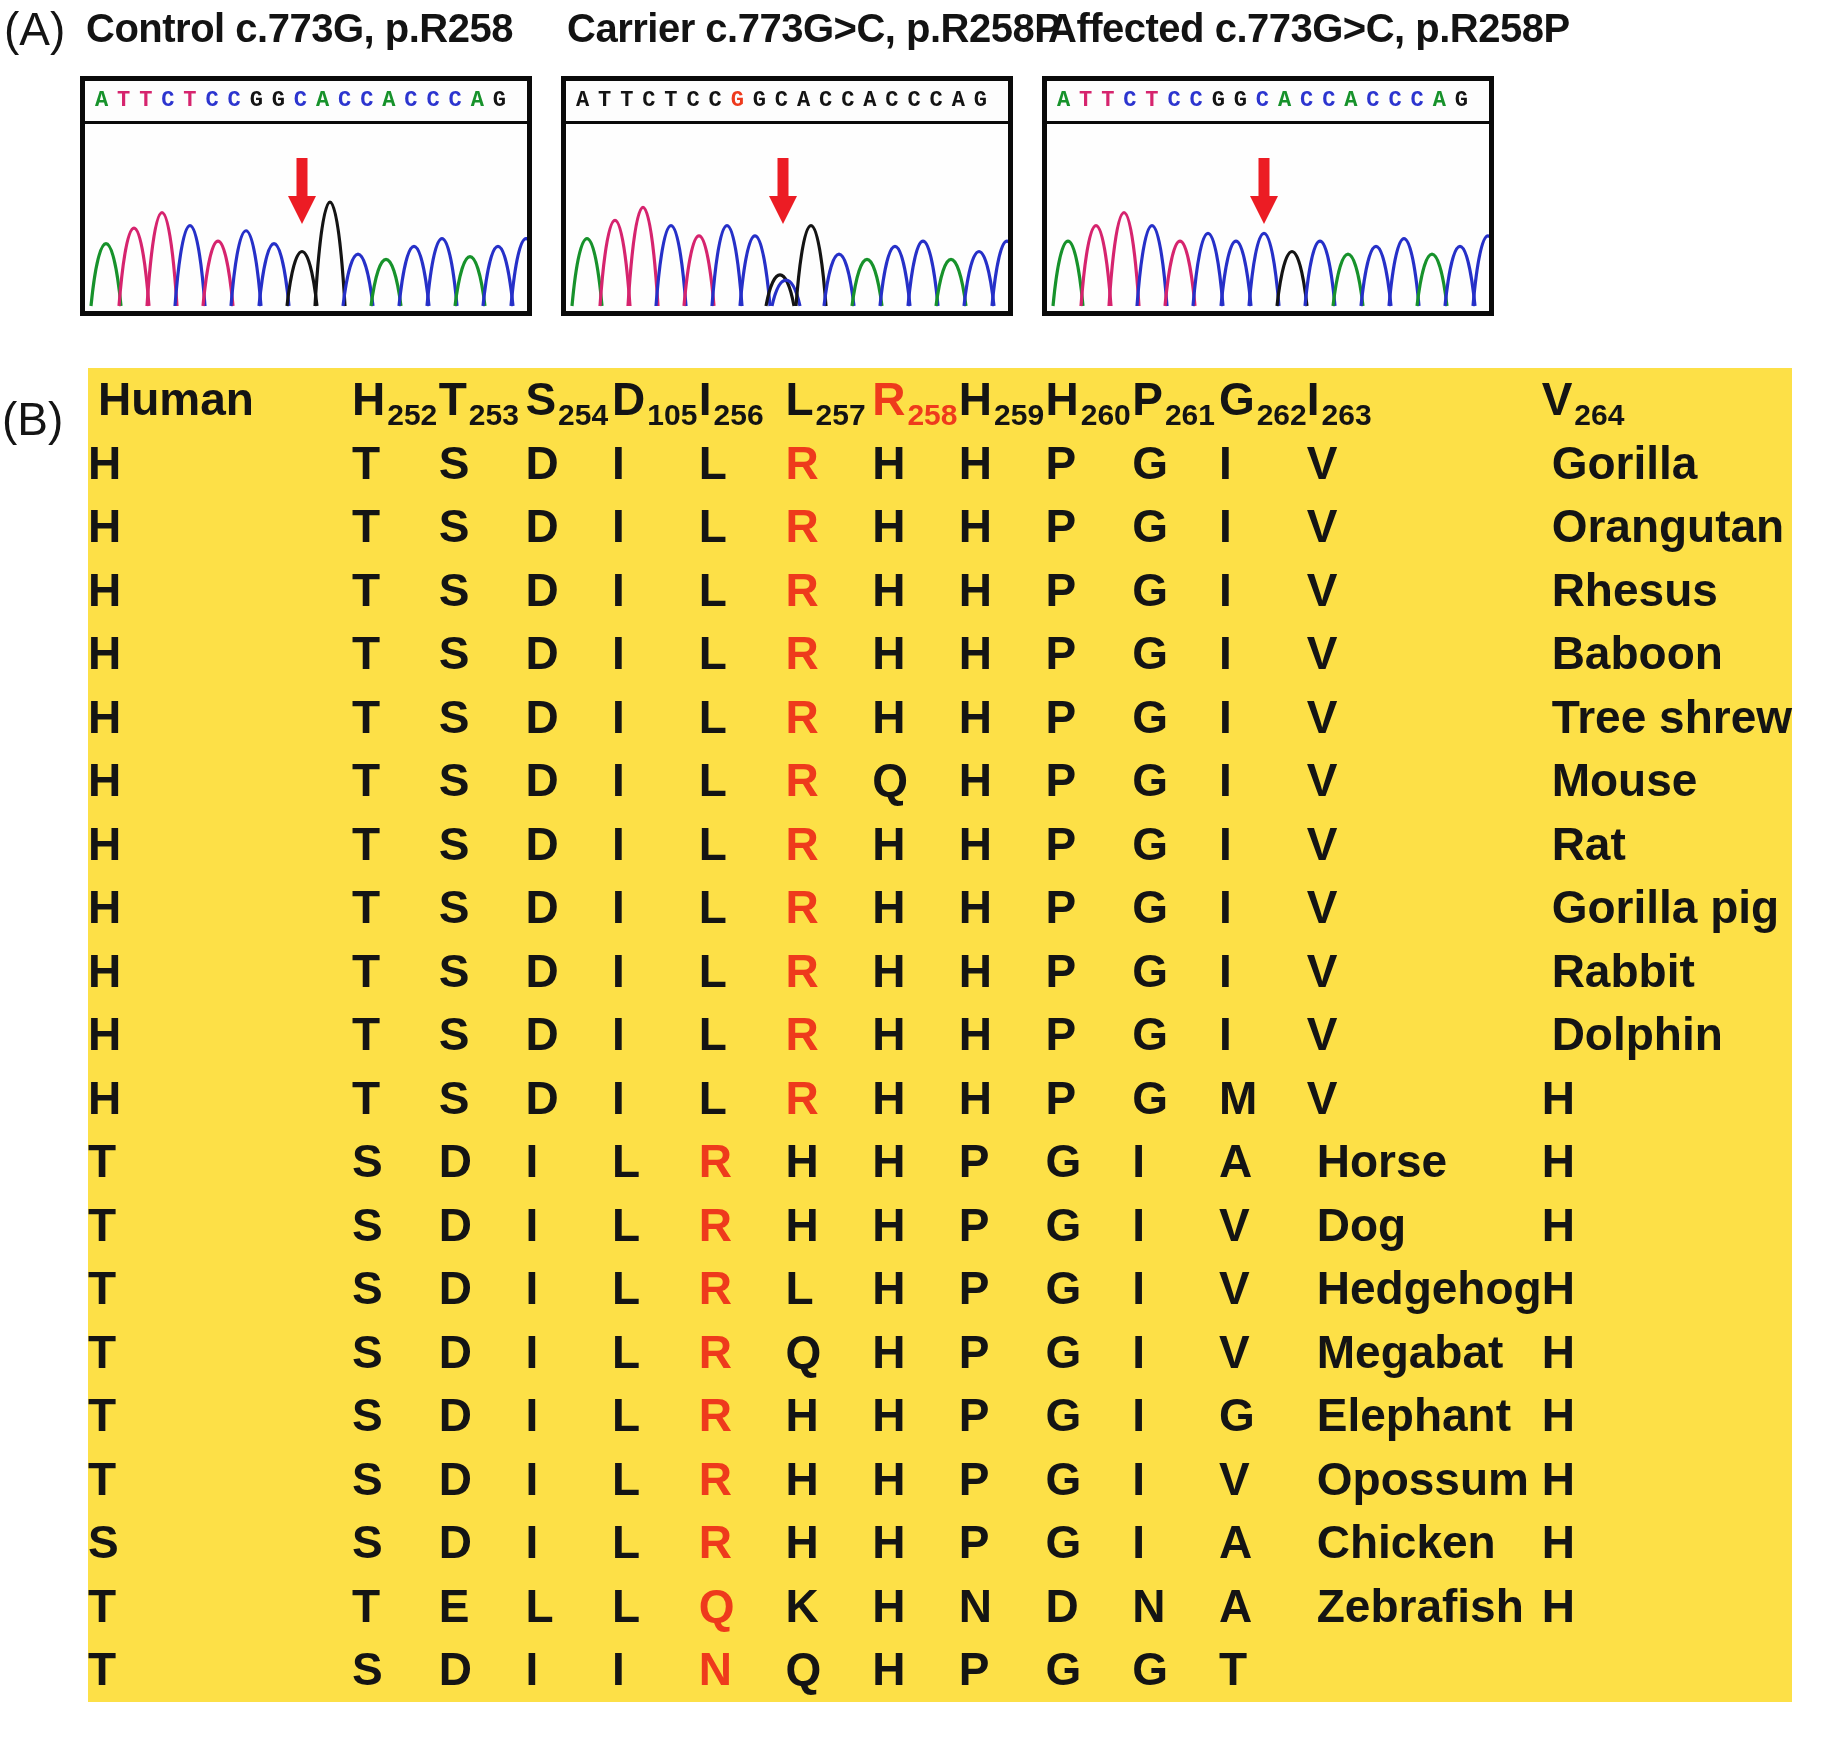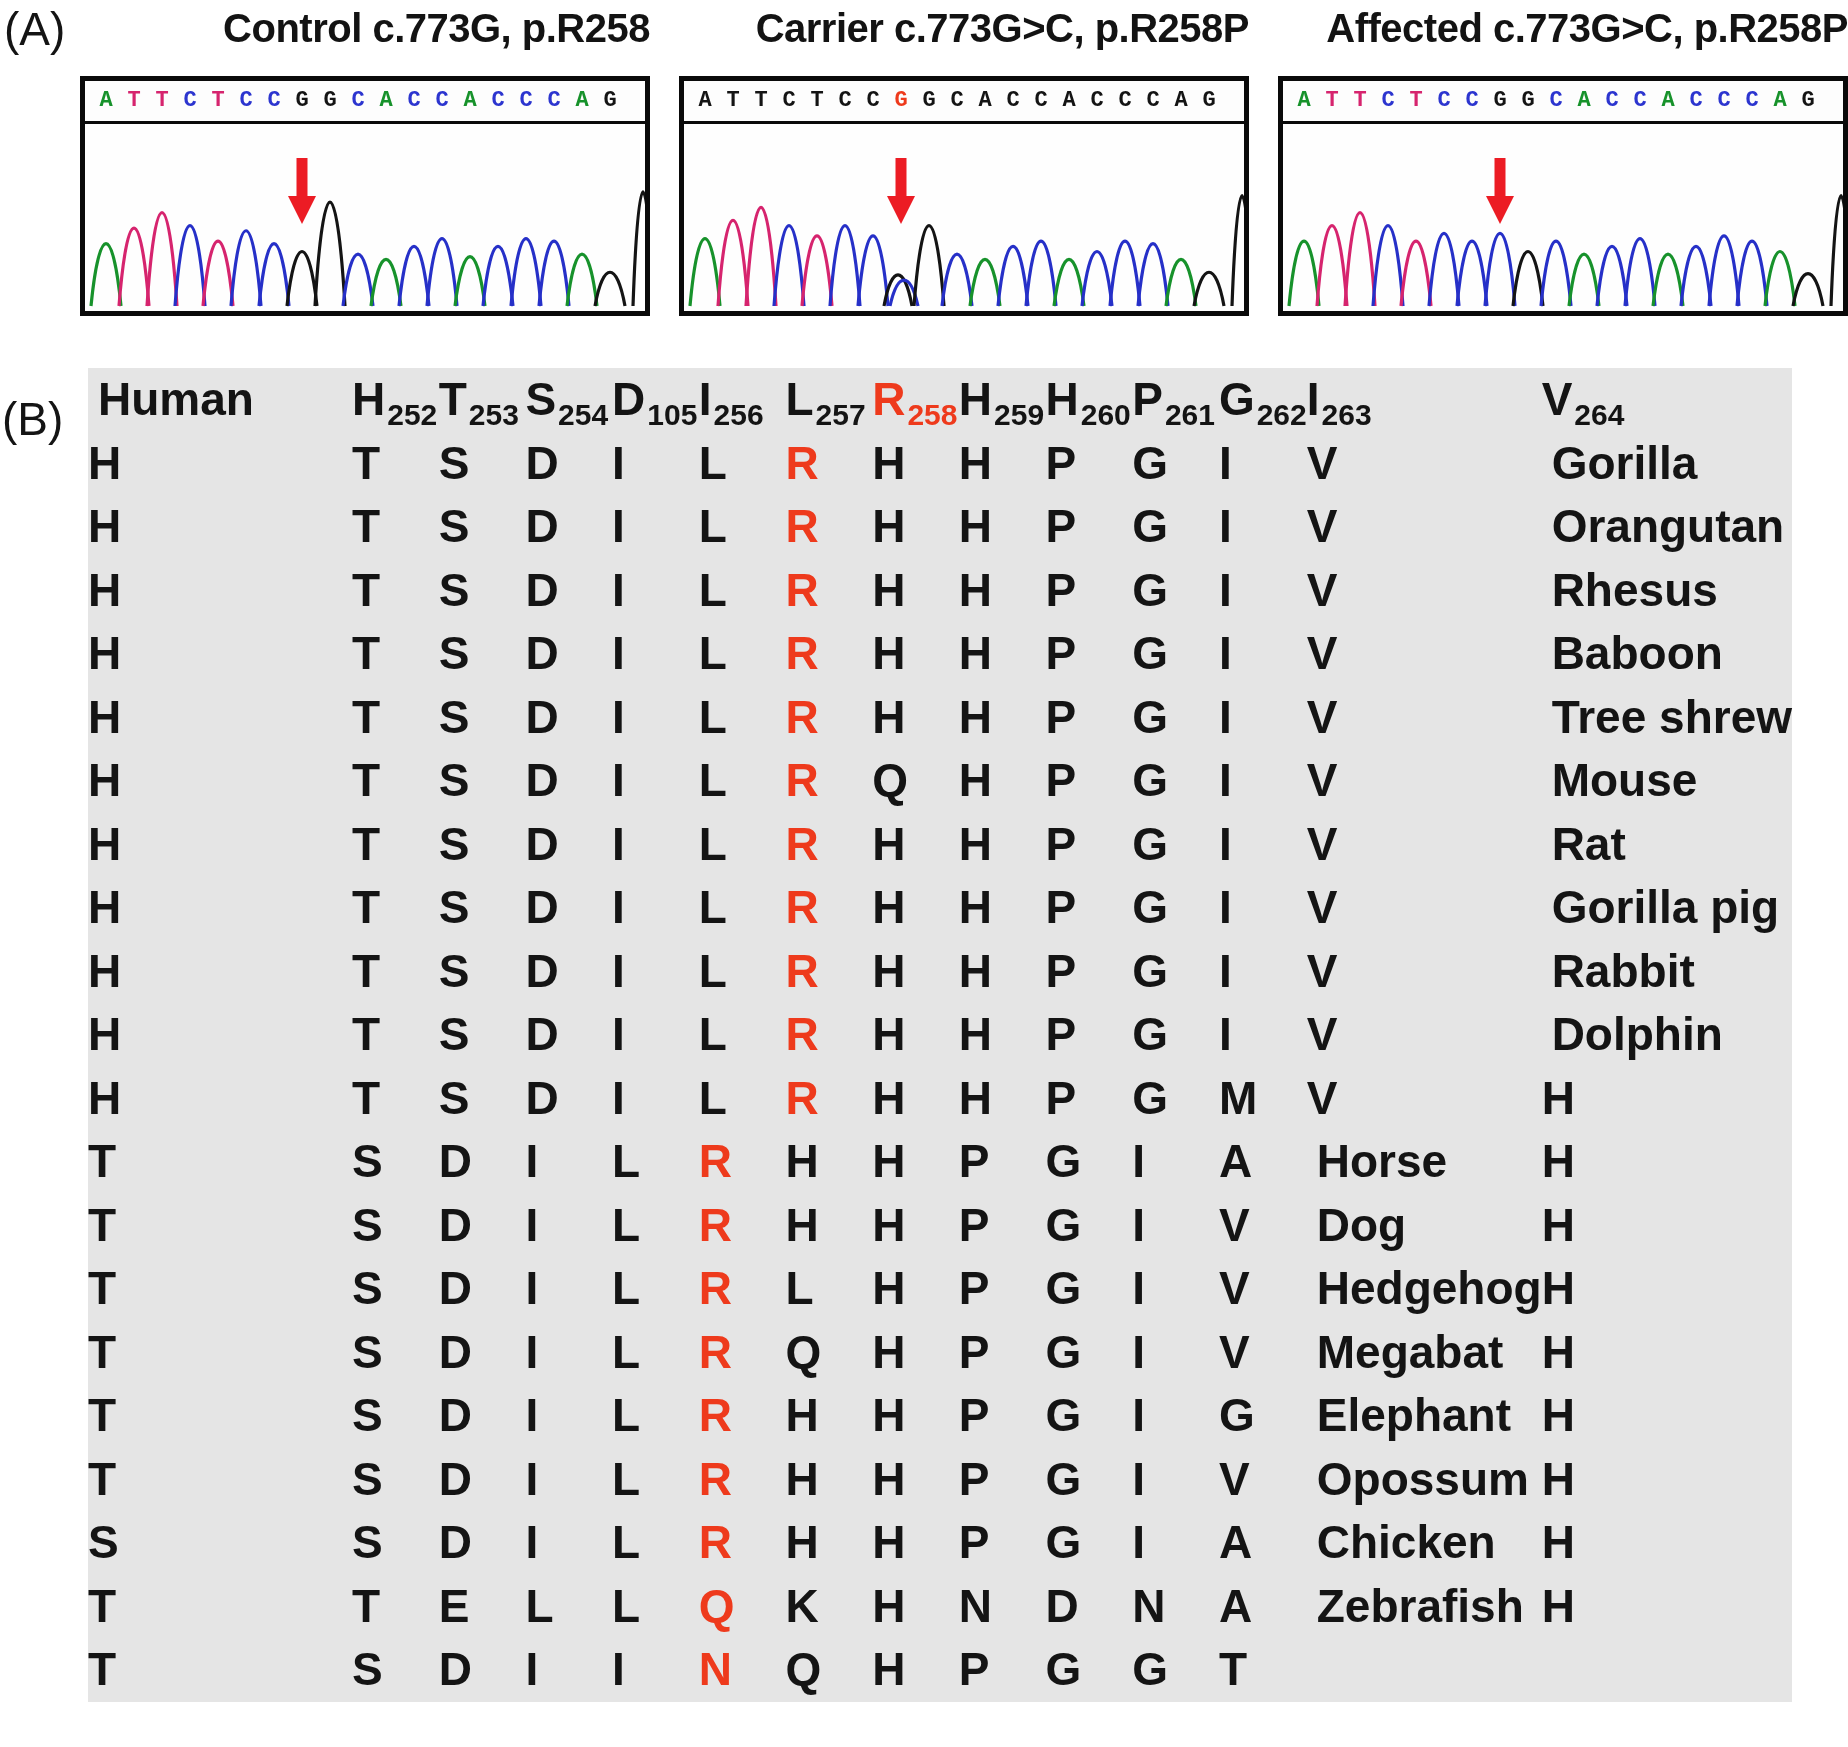--- a/index.html
+++ b/index.html
@@ -6,42 +6,42 @@
   .page {
     position:relative; width:1848px; height:1747px; background:#ffffff;
     font-family:"Liberation Sans", sans-serif; color:#141414; overflow:hidden;
   }
   .panel-label { position:absolute; font-size:46px; color:#141414; }
   #panel-a-label { left:4px; top:2px; }
   #panel-b-label { left:2px; top:392px; }
 
   
   .chromo-row { position:absolute; left:80px; top:0; display:flex; gap:29px; }
-  .chromo { width:570px;text-align:right; }
+  .chromo { width:452px; }
   .chromo-title {
     margin:6px 0 26px 6px; height:44px; font-size:40px; font-weight:600;
     letter-spacing:-0.5px; white-space:nowrap; color:#131313;
   }
   .chromo-box {
     box-sizing:border-box; height:240px; border:5px solid #0a0a0a; background:#fefefe;
   }
   .seq-strip {
     position:relative; height:40px; border-bottom:3px solid #0a0a0a; background:#fdfdfd;
   }
   .bc {
     position:absolute; top:7px; transform:translateX(-50%);
     font-family:"Liberation Mono", monospace; font-weight:bold; font-size:22px;
   }
   .trace-wrap { height:187px; overflow:hidden; }
 
   
   .alignment {
     position:absolute; left:88px; top:368px; width:1704px;
     display:grid; grid-template-columns:264px repeat(13, 1fr);
-    background:#e5e5e5;
+    background:#fde047;
   }
   .acell {
     height:63.5px; line-height:63.5px; font-weight:bold; font-size:46px;
     white-space:nowrap; color:#141414; text-align:left;
   }
   .aname { padding-left:10px; }
   .pos-num { font-size:30px; position:relative; top:10px; margin-left:2px; font-weight:bold; }
 </style>
 </head>
 <body>

